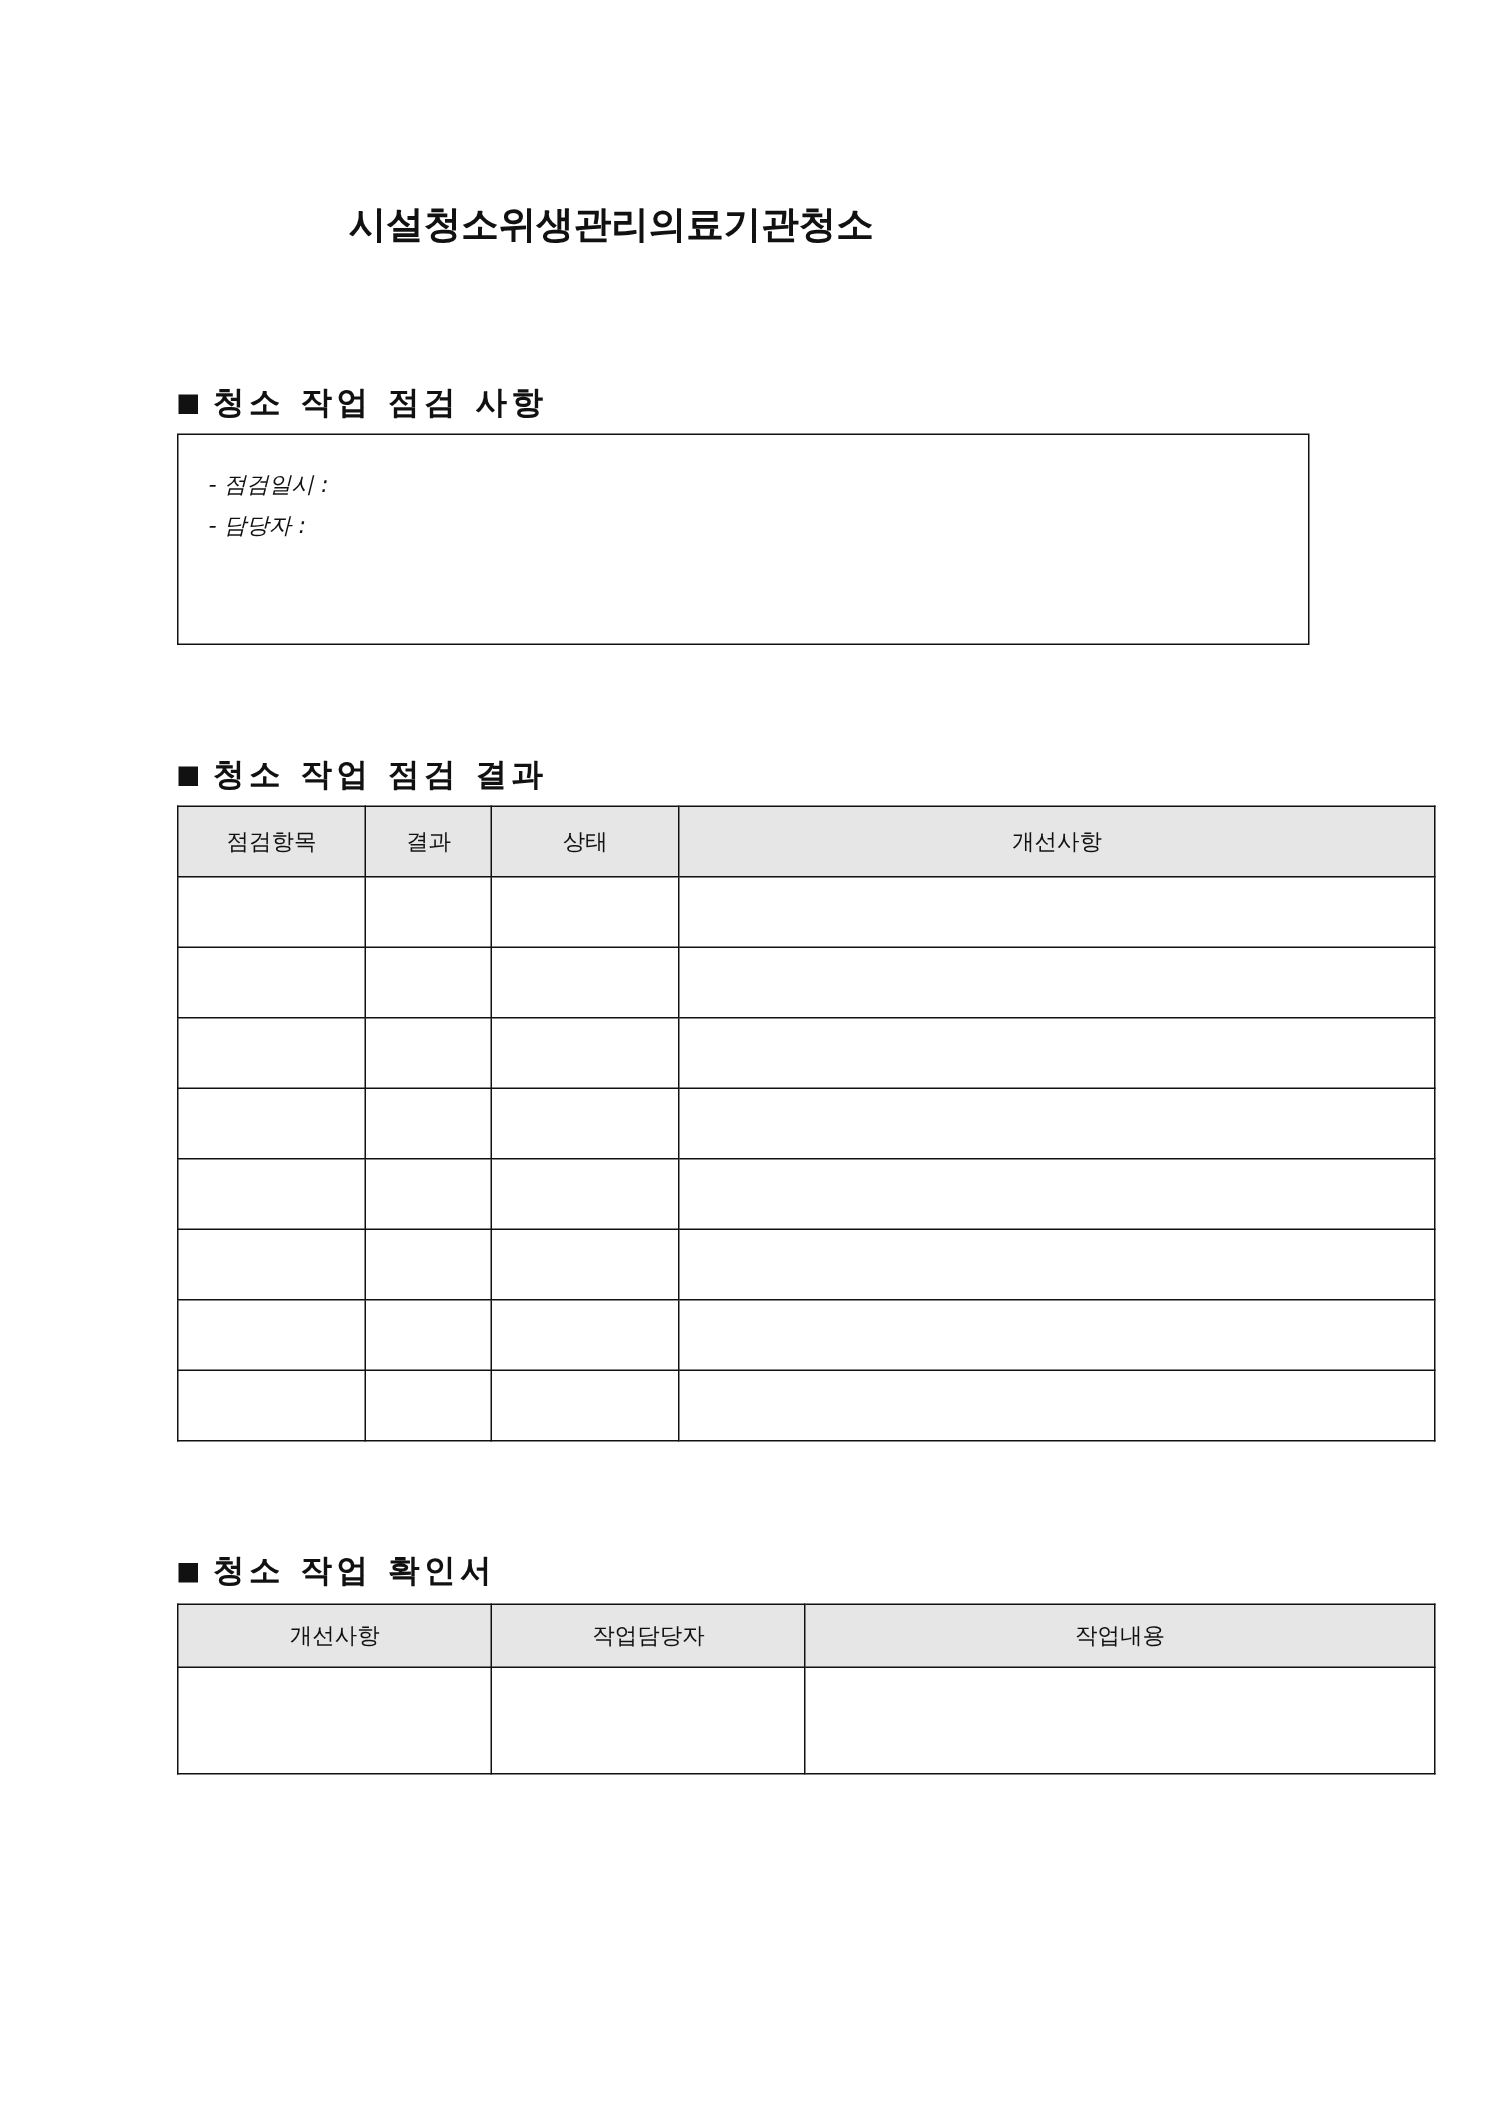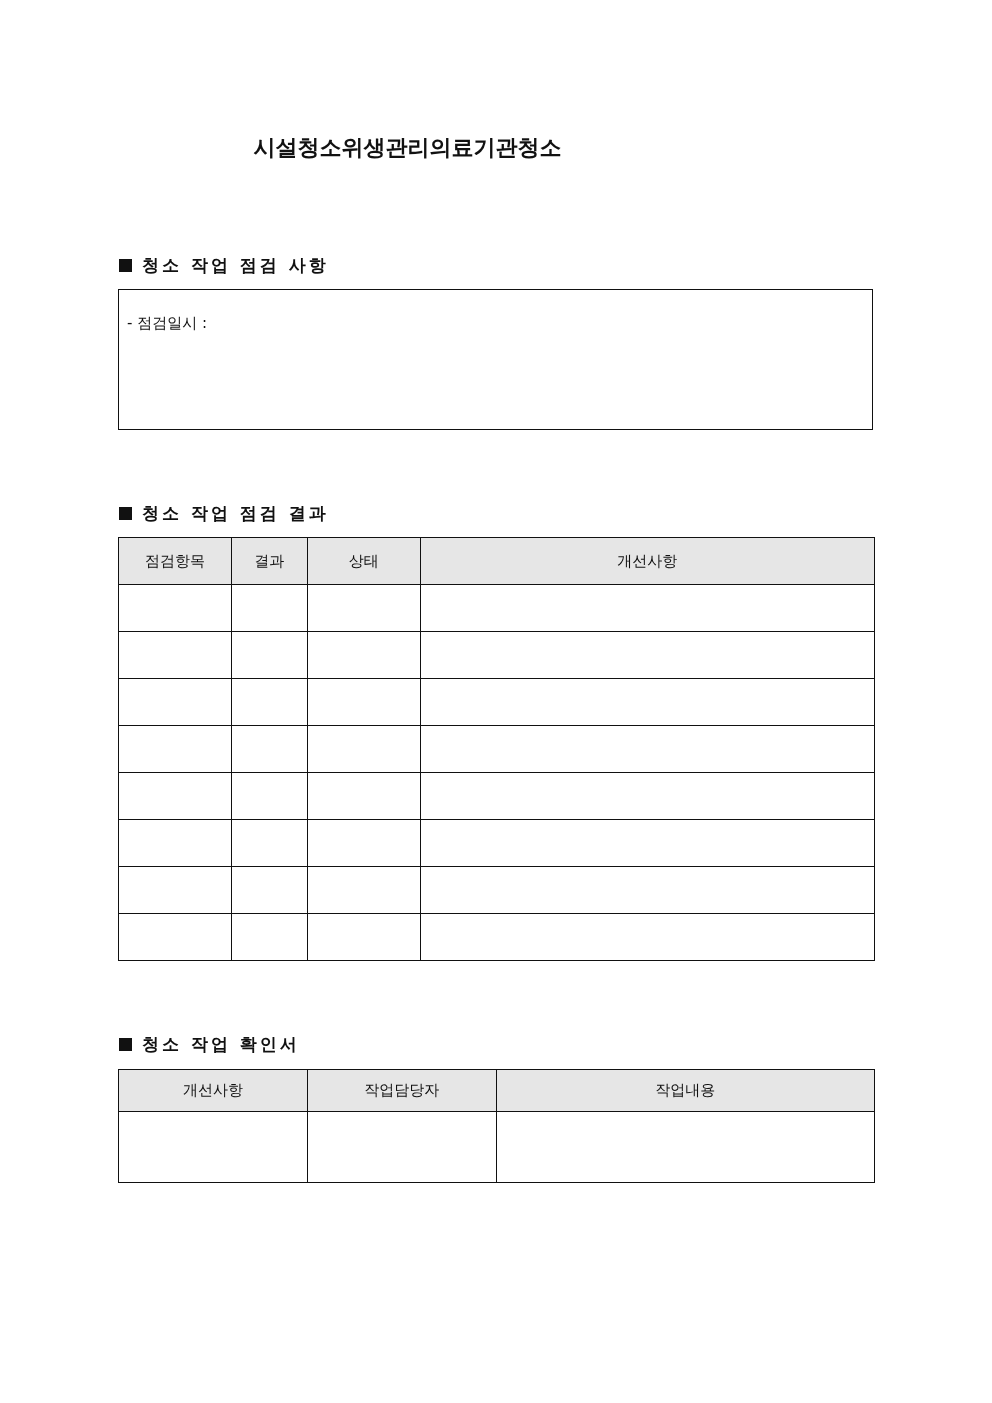--- a/index.html
+++ b/index.html
@@ -1,42 +1,43 @@
 <!DOCTYPE html>
 <html><head>
 <meta charset="utf-8">
 <style>
   html, body { margin: 0; padding: 0; background: #ffffff; }
   body { width: 992px; height: 1403px; position: relative; font-family: "DejaVu Sans", "Liberation Sans", sans-serif; color: #111; }
-  .title { position: absolute; top: 133px; left: 0; width: 815px; text-align: center; font-size: 22px; font-weight: bold; letter-spacing: 0px; }
-  .section-head { position: absolute; left: 119px; font-size: 17px; font-weight: bold; letter-spacing: 3px; }
+  .title { position: absolute; top: 133px; left: 0; width: 815px; text-align: center; font-size: 25px; font-weight: bold; letter-spacing: 0px; }
+  .section-head { position: absolute; left: 119px; font-size: 21px; font-weight: bold; letter-spacing: 3px; }
   .section-head .sq { display: inline-block; width: 13px; height: 13px; background: #111; margin-right: 10px; vertical-align: -1px; }
   .info-box { position: absolute; left: 118px; top: 289px; width: 755px; height: 141px; border: 1px solid #111; box-sizing: border-box; padding-top: 20px; }
-  .info-line { margin-left: 8px; font-size: 15px; line-height: 26.5px; }
-  table { position: absolute; border-collapse: collapse; left: 118px; width: 757px; padding-left: 28px; }
+  .info-line { margin-left: 20px; font-size: 15px; line-height: 26.5px; font-style: italic; }
+  table { position: absolute; border-collapse: collapse; left: 118px; width: 839px; padding-left: 28px; }
   td, th { border: 1px solid #111; padding: 0; font-weight: normal; font-size: 15px; text-align: center; }
   th { background: #e6e6e6; }
   .t1 { top: 537px; }
   .t1 th { height: 46px; }
   .t1 td { height: 46px; }
   .t2 { top: 1069px; }
   .t2 th { height: 41px; }
   .t2 td { height: 70px; }
 </style>
 </head>
 <body>
 
 <div class="title">시설청소위생관리의료기관청소</div>
 
 <div class="section-head" style="top:254px;">
   <span class="sq"></span><span>청소 작업 점검 사항</span>
 </div>
 
 <div class="info-box">
   <div class="info-line">- 점검일시 :</div>
+  <div class="info-line">- 담당자 :</div>
 </div>
 
 <div class="section-head" style="top:502px;">
   <span class="sq"></span><span>청소 작업 점검 결과</span>
 </div>
 
 <table class="t1">
   <colgroup>
     <col style="width:113px">
       <col style="width:76px">

